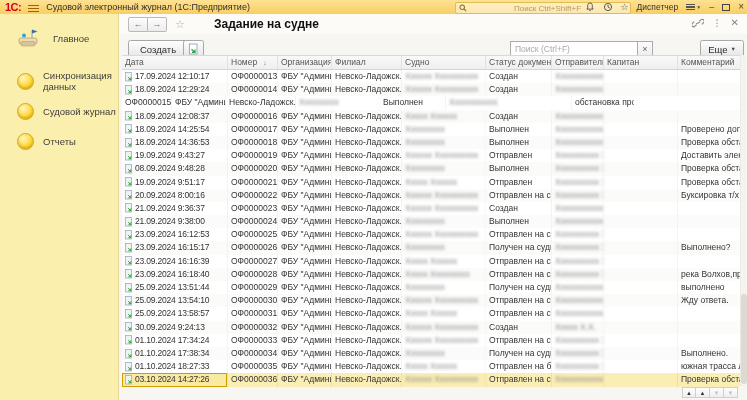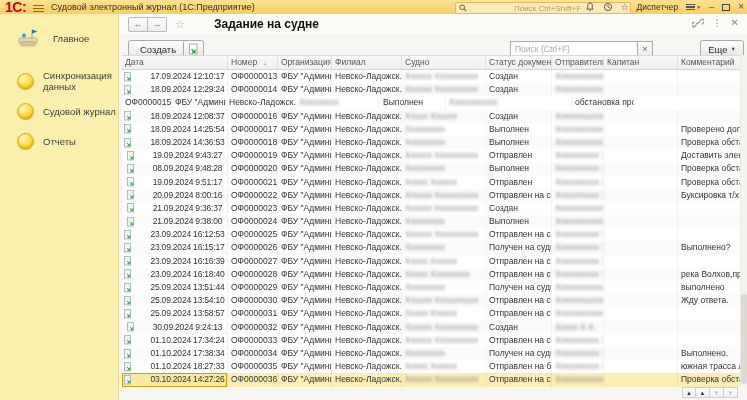--- a/index.html
+++ b/index.html
@@ -7,21 +7,21 @@
     width:747px;height:400px;position:relative;overflow:hidden;
     font-family:"Liberation Sans", sans-serif;background:#fff;
     -webkit-font-smoothing:antialiased;
   }
   
   .titlebar{
     position:absolute;left:0;top:0;width:747px;height:14px;
     background:linear-gradient(#fde293,#f9cd62);
     display:flex;align-items:center;font-size:9px;color:#3a2c00;z-index:10;
   }
-  .logo{font-weight:bold;font-size:14px;color:#d6001c;margin:0 5px 0 5px;letter-spacing:-0.5px;}
+  .logo{font-weight:bold;font-size:11px;color:#d6001c;margin:0 5px 0 5px;letter-spacing:-0.5px;}
   .hamb{width:11px;height:8px;margin:0 7px 0 2px;display:inline-block;}
   .hamb i{display:block;height:1.5px;background:#9c6200;margin:1.5px 0;}
   .win-title{font-size:9px;color:#2e2e2e;}
   .global-search{
     position:absolute;left:455px;top:2px;width:168px;height:10px;
     background:rgba(255,252,240,0.55);border:1px solid #e3bb54;border-radius:2px;
     display:flex;align-items:center;padding:0 3px;gap:3px;
   }
   .global-search .ph{font-size:8px;color:#b49b55;white-space:nowrap;overflow:hidden;padding-left:44px;}
   .tb-icons{position:absolute;right:3px;top:0;height:14px;display:flex;align-items:center;gap:8px;}
@@ -88,21 +88,21 @@
     border-top:1px solid #d9d9d9;border-bottom:1px solid #d4d4d4;}
   .th{font-size:8.5px;color:#555;padding:0 3px;box-sizing:border-box;line-height:12px;
       white-space:nowrap;overflow:hidden;border-right:1px solid #e2e2e2;}
   .sort-arrow{font-size:7px;color:#777;margin-left:6px;}
   .row{display:flex;height:13.2px;background:#fff;}
   .row:nth-child(even){background:#fbfbfa;}
   .row.selected{background:#fbeeb4;}
   .cell{font-size:8.5px;color:#333;padding:0 3px;box-sizing:border-box;line-height:13.2px;
       white-space:nowrap;overflow:hidden;border-right:1px solid #f3f3f1;}
   .row.selected .cell{border-right-color:#efdf9e;}
-  .cell.date{display:flex;align-items:center;gap:17px;letter-spacing:-0.2px;justify-content:center;}
+  .cell.date{display:flex;align-items:center;gap:1px;letter-spacing:-0.2px;}
   .row.selected .cell.date{box-shadow:inset 0 0 0 1px #cf9e00;background:#fae9a0;}
   .blur{filter:blur(1.5px);color:#8a8a8a;}
   .c0{width:106px;}.c1{width:50px;}.c2{width:54px;}.c3{width:70px;}.c4{width:84px;}
   .c5{width:66px;}.c6{width:52px;}.c7{width:74px;}.c8{width:62px;border-right:none;}
   .vscroll{position:absolute;right:0;top:41px;width:6px;height:331px;background:#f4f3f0;border-left:1px solid #eceae4;}
   .vthumb{position:absolute;left:0;bottom:2px;width:6px;height:90px;background:#dcdad2;border-radius:3px;}
   
   .bottom-nav{position:absolute;right:9px;bottom:2px;display:flex;}
   .bn{width:14px;height:11px;border:1px solid #cfcfcf;background:linear-gradient(#fdfdfd,#efefef);
      font-size:6px;display:flex;align-items:center;justify-content:center;box-sizing:border-box;}

